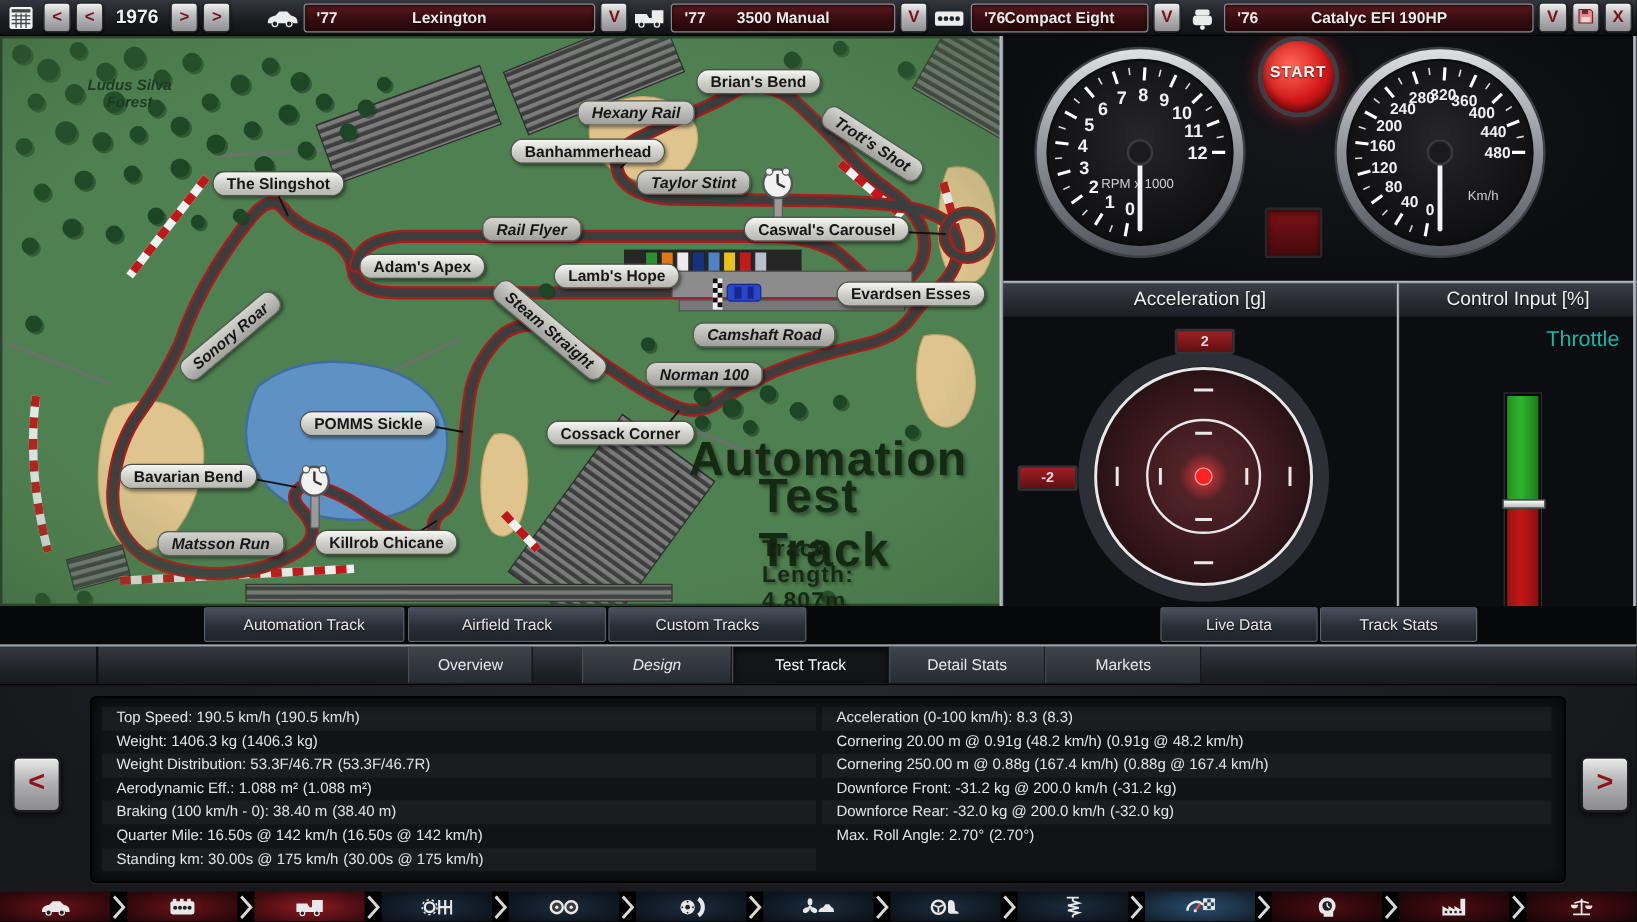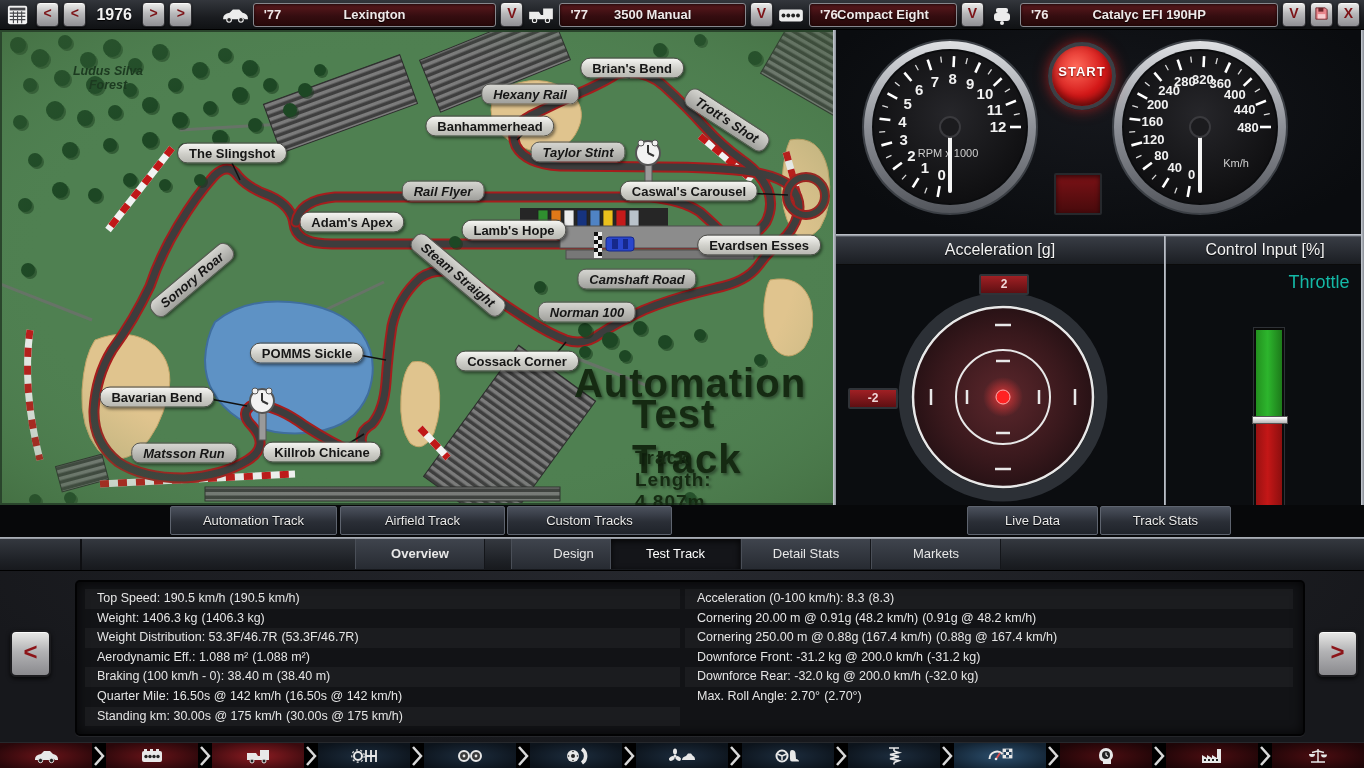--- a/index.html
+++ b/index.html
@@ -28,21 +28,21 @@
     box-shadow:1.5px 2px 3px rgba(0,0,0,.45);z-index:5;}
   .map-label.straight{background:linear-gradient(#d6d6d1,#9f9f9b);font-style:italic;border-radius:9px;border-color:#5a5a56;}
   #forest-label{position:absolute;transform:translate(-50%,-50%);font-style:italic;font-weight:bold;
     font-size:12.5px;color:#1c3a20;white-space:pre-line;text-align:center;z-index:4;}
   .map-title{position:absolute;transform:translate(-50%,-50%);font-weight:bold;color:#152a12;
     text-shadow:2px 2px 3px rgba(0,0,0,.4);z-index:4;letter-spacing:1px;}
   
   #rightpanel{position:absolute;left:836px;top:30px;width:528px;height:476px;background:#0d0f13;}
   #gaugezone{position:absolute;left:0;top:0;width:528px;height:205px;
     background:radial-gradient(ellipse at 50% 40%,#15171c,#0a0c0f 80%);}
-  #startbtn{position:absolute;left:212px;top:12px;width:60px;height:60px;border-radius:50%;
+  #startbtn{position:absolute;left:212px;top:0;width:60px;height:60px;border-radius:50%;
     background:radial-gradient(circle at 40% 35%,#ff6a5a,#d41818 55%,#8e0c0c);
     border:4px solid #3c3f45;box-shadow:0 0 14px rgba(255,40,40,.55),inset 0 -4px 8px rgba(0,0,0,.5);
     color:#fff;font-weight:bold;font-size:13px;letter-spacing:1px;text-align:center;line-height:52px;
     cursor:pointer;text-shadow:0 1px 2px #600;}
   #indicator{position:absolute;left:218px;top:143px;width:44px;height:38px;
     background:linear-gradient(#7c1216,#470a0c);border:2px solid #26282c;border-radius:2px;
     box-shadow:inset 0 2px 5px rgba(0,0,0,.6);}
   .panel-header{position:absolute;height:27px;background:linear-gradient(#383c44,#1b1e23);
     border-top:1px solid #565b63;border-bottom:1px solid #0a0a0a;color:#f2f2f2;font-size:16px;
     text-align:center;line-height:26px;text-shadow:0 1px 1px #000;}
@@ -610,22 +610,22 @@
   <div id="trackstrip">
       <div class="strip-btn" style="left: 170px; width: 167px;">Automation Track</div>
       <div class="strip-btn" style="left: 340px; width: 165px;">Airfield Track</div>
       <div class="strip-btn" style="left: 507px; width: 165px;">Custom Tracks</div>
       <div class="strip-btn" style="left: 967px; width: 131px;">Live Data</div>
       <div class="strip-btn" style="left: 1100px; width: 131px;">Track Stats</div>
     </div>
 
   <div id="maintabs">
       <div class="seg-divider"></div>
-      <div class="main-tab" style="left: 355px; width: 130px; font-weight: bold;">Overview</div>
-      <div class="main-tab" style="left: 511px; width: 125px;">Design</div>
+      <div class="main-tab" style="left: 340px; width: 104px;">Overview</div>
+      <div class="main-tab" style="left: 485px; width: 125px; font-style: italic;">Design</div>
       <div class="main-tab active" style="left: 610px; width: 131px;">Test Track</div>
       <div class="main-tab" style="left: 741px; width: 130px;">Detail Stats</div>
       <div class="main-tab" style="left: 871px; width: 130px;">Markets</div>
     </div>
 
   <div id="statsarea">
     <div class="side-arrow" style="left:10px;top:60px">&lt;</div>
     <div id="statspanel">
       <div class="stat-col" id="statcol-left" style="left:8px;width:595px">
           <div class="stat-row"><span class="stat-main">Top Speed: 190.5 km/h</span><span class="stat-paren">(190.5 km/h)</span></div>

